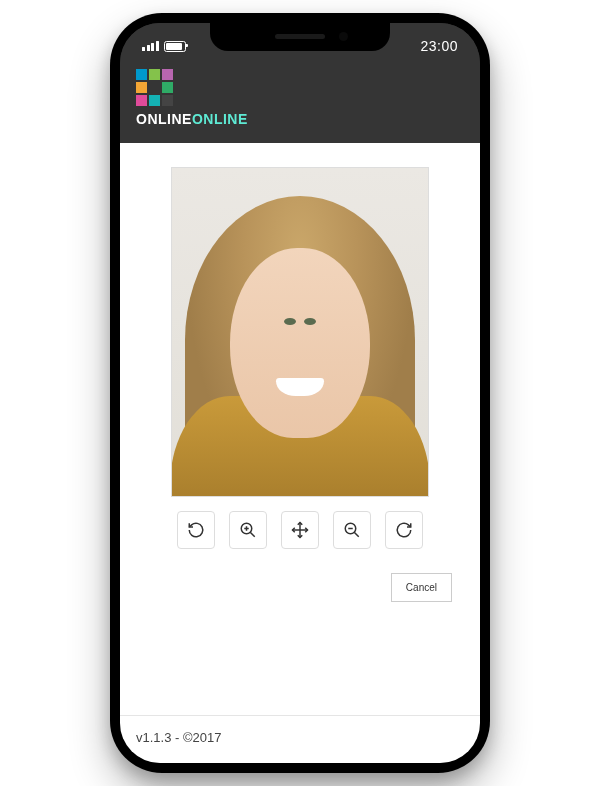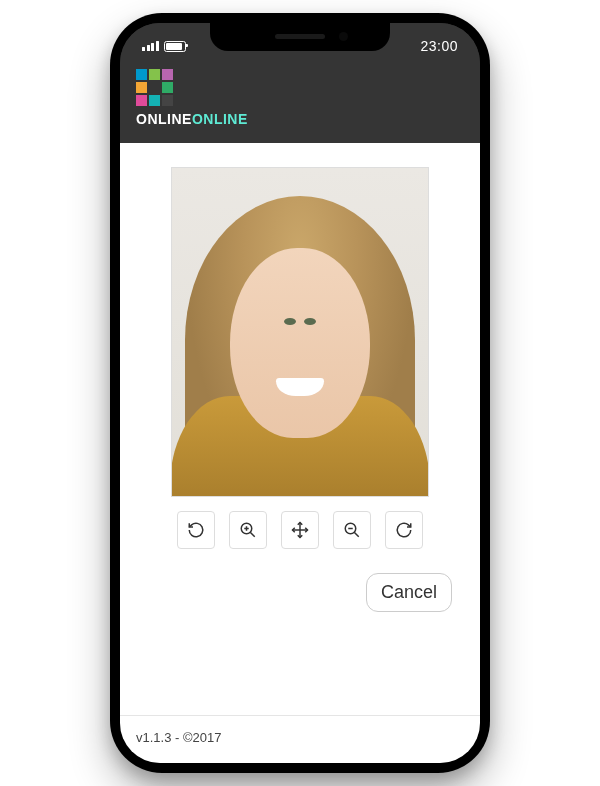--- a/index.html
+++ b/index.html
@@ -231,22 +231,22 @@
       color: #333;
     }
     .actions {
       display: flex;
       justify-content: flex-end;
       gap: 10px;
       padding: 14px 28px 18px;
     }
     .btn {
       padding: 8px 14px;
-      border-radius: 12px;
-      font-size: 18px;
+      border-radius: 0;
+      font-size: 10px;
       cursor: pointer;
       border: 1px solid transparent;
     }
     .btn-default {
       background: #fff;
       border-color: #ccc;
       color: #333;
     }
     .btn-primary {
       background: #2e98d4;

